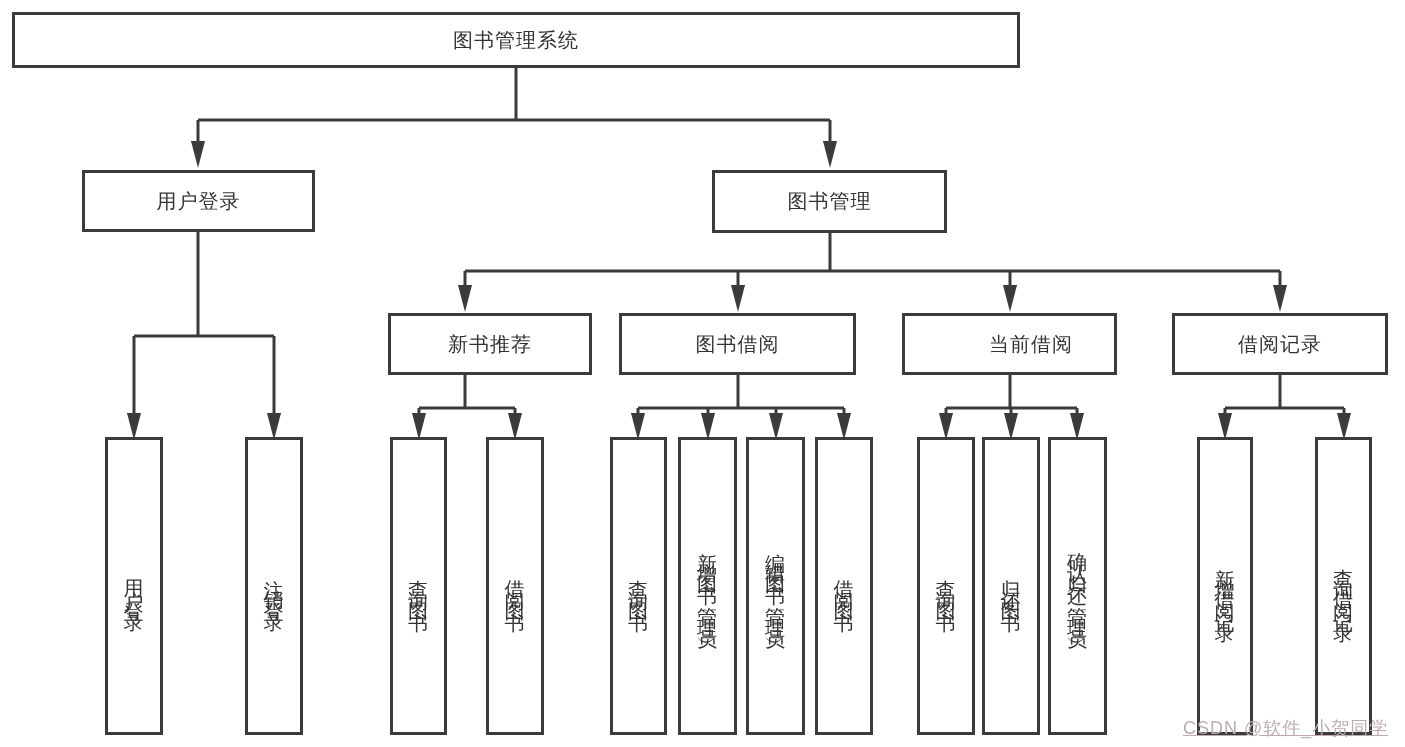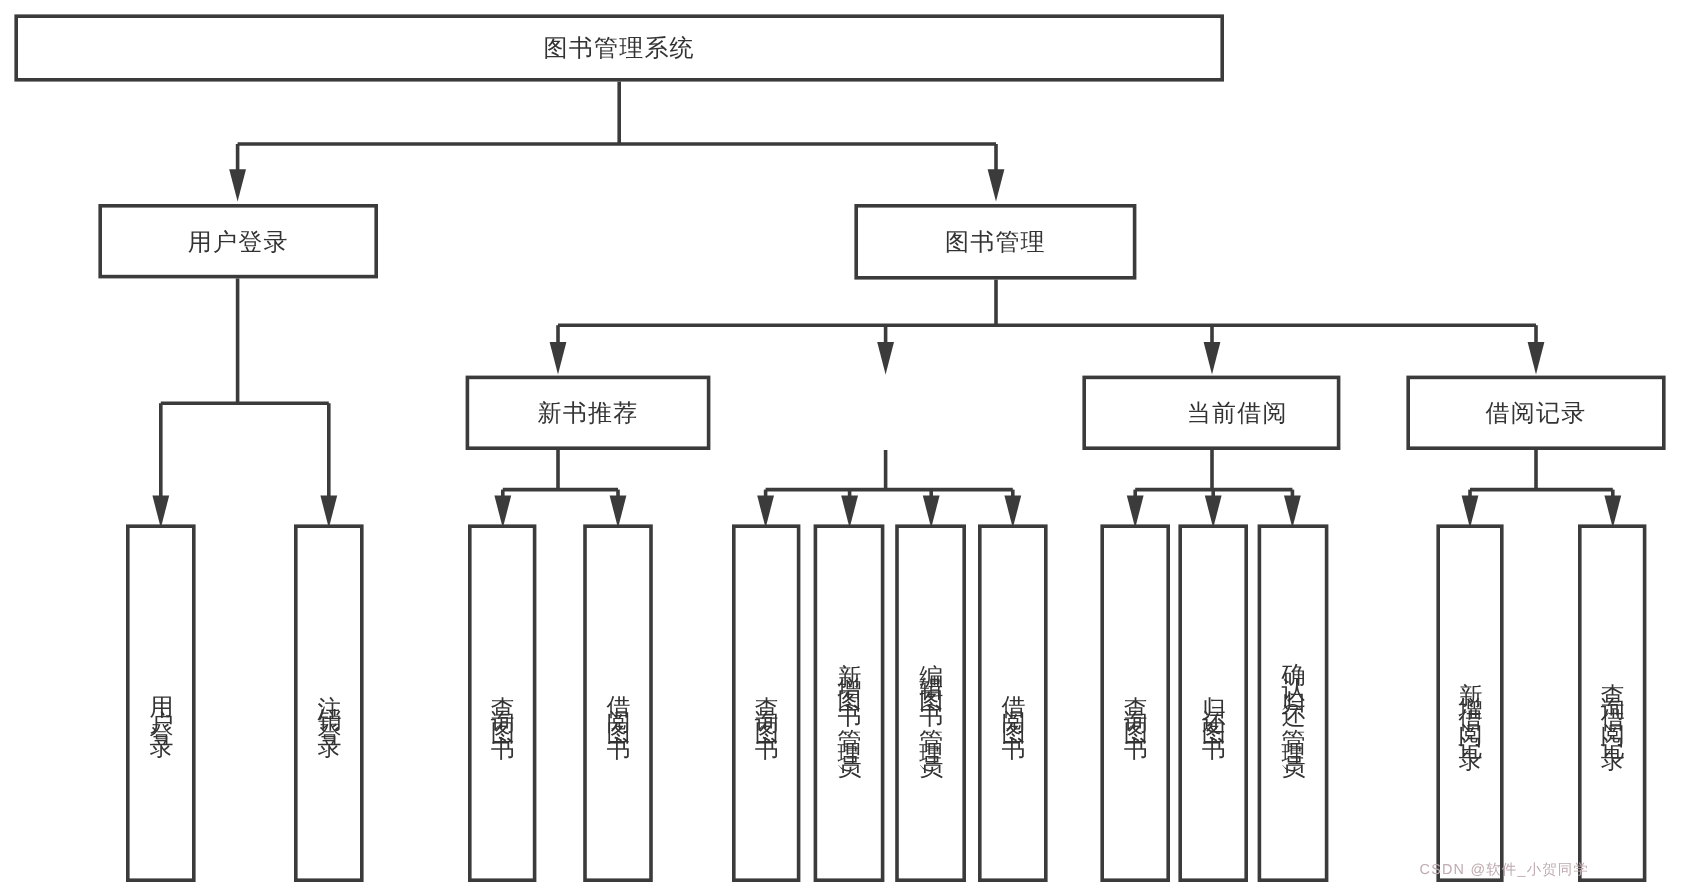--- a/index.html
+++ b/index.html
@@ -38,45 +38,49 @@
     position: absolute;
     left: 0; top: 0;
     width: 1405px; height: 747px;
     z-index: 2;
     pointer-events: none;
   }
   .watermark {
     position: absolute;
     left: 1183px;
     top: 716px;
-    font-size: 12px;
+    font-size: 18px;
     color: #bfabb0;
     letter-spacing: 1px;
     z-index: 3;
     white-space: nowrap;
+    text-decoration: underline;
   }
 </style>
 </head>
 <body>
 
 <div class="canvas">
 
   <div class="node" style="left:12px; top:12px; width:1008px; height:56px;text-align:right;">
     <span class="lbl">图书管理系统</span>
   </div>
 
   <div class="node" style="left:82px; top:170px; width:233px; height:62px;">
     <span class="lbl">用户登录</span>
   </div>
   <div class="node" style="left:712px; top:170px; width:235px; height:63px;align-items:center;">
     <span class="lbl">图书管理</span>
   </div>
 
   <div class="node" style="left:363px; top:313px; width:204px; height:62px;margin-left:25px;">
     <span class="lbl">新书推荐</span>
+  </div>
+  <div class="node" style="left:619px; top:313px; width:237px; height:62px;">
+    <span class="lbl">图书借阅</span>
   </div>
   <div class="node" style="left:902px; top:313px; width:215px; height:62px;padding-left:43px;">
     <span class="lbl">当前借阅</span>
   </div>
   <div class="node" style="left:1172px; top:313px; width:216px; height:62px;">
     <span class="lbl">借阅记录</span>
   </div>
 
   <div class="node vnode" style="left:105px; top:437px; width:58px; height:298px;">
     <span class="lbl">用户登录</span>

